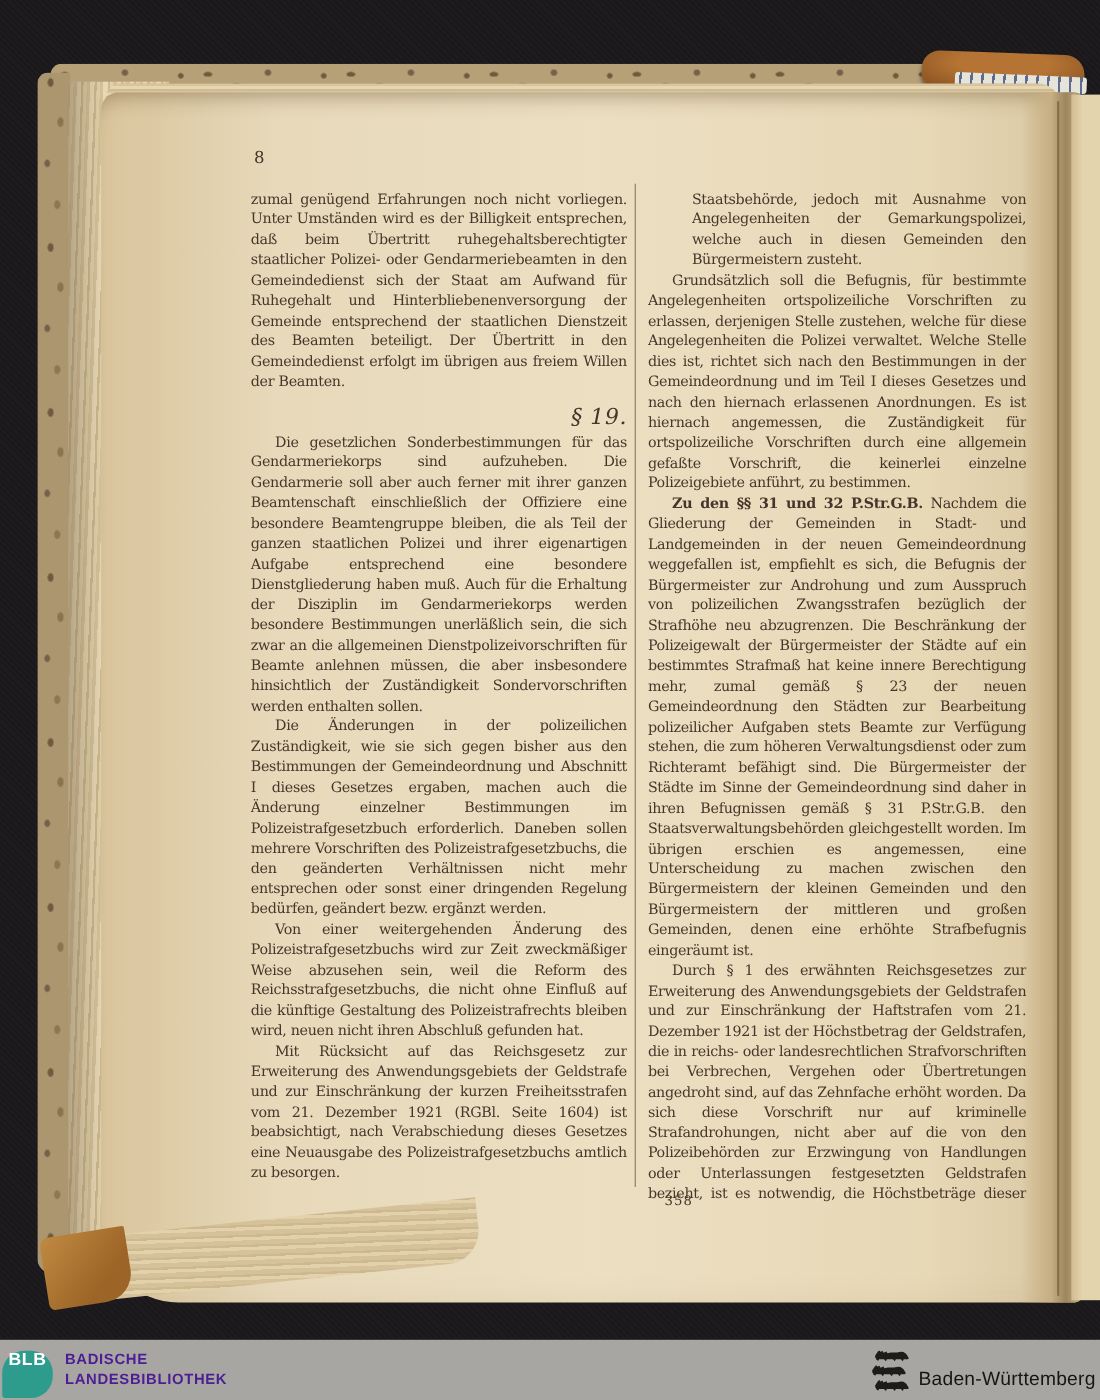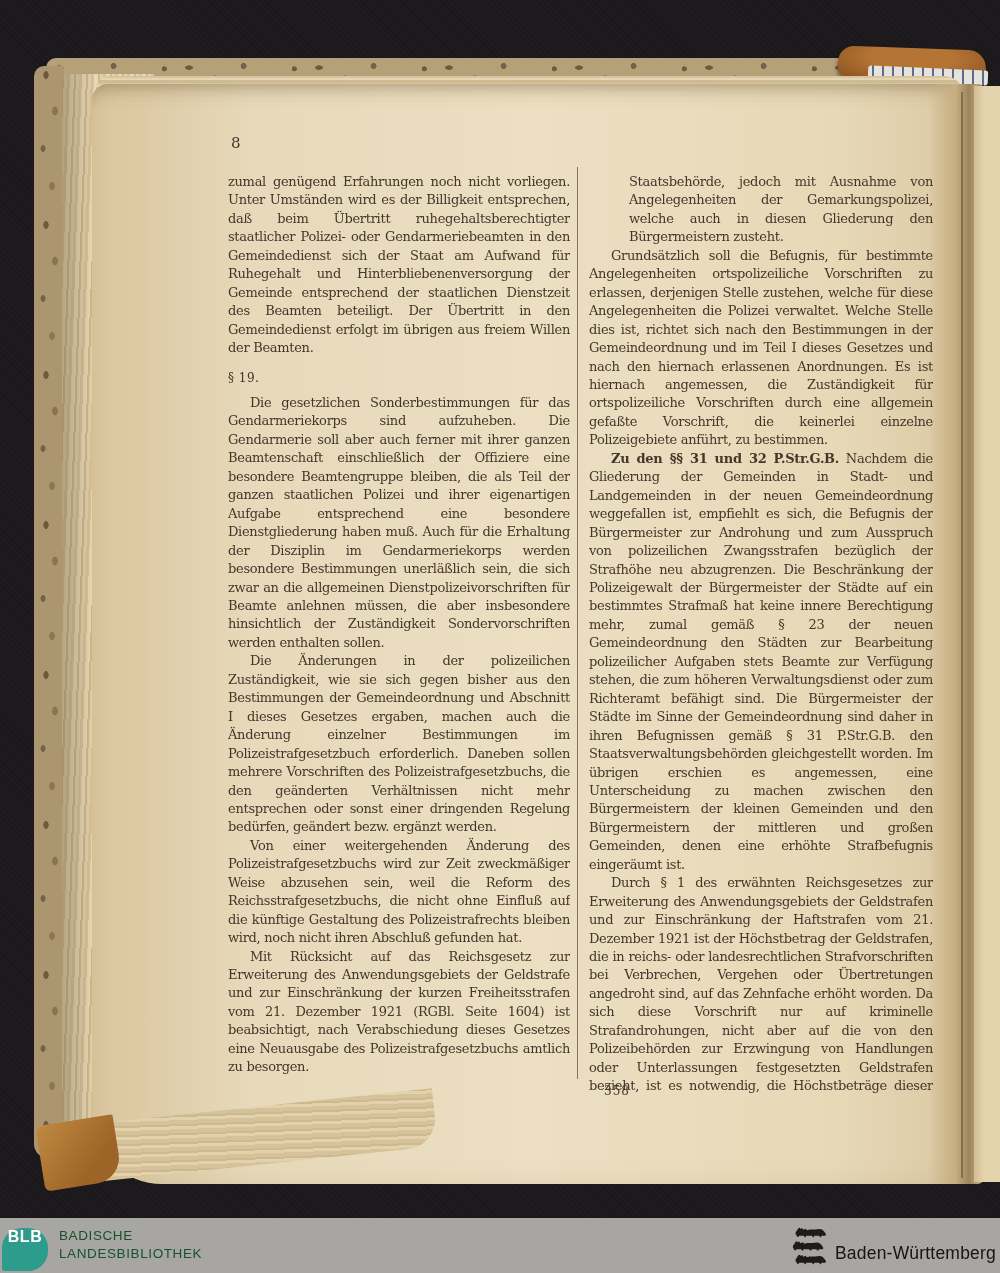--- a/index.html
+++ b/index.html
@@ -90,36 +90,36 @@
   .text-layer{position:absolute;left:0;top:0;width:1000px;height:1273px;color:#44362a;}
   .pagenum-top{position:absolute;left:231px;top:134px;font-size:15px;letter-spacing:1px;}
   .pagenum-bottom{position:absolute;left:550px;top:1084px;width:80px;text-align:right;font-size:12px;letter-spacing:1px;}
   .col{
     position:absolute;top:173px;width:342px;height:920px;overflow:hidden;
     font-size:13px;line-height:18.45px;letter-spacing:-.3px;text-align:justify;
   }
   .col-left{left:228px;}
   .col-right{left:589px;width:344px;}
   .col p{margin:0;text-indent:22px;}
-  .col p.h{ text-align:left;text-indent:0;margin:11px 0 7px;font-size:12px;letter-spacing:.5px;}
+  .col p.h{ text-align:right;text-indent:0;margin:11px 0 7px;font-size:20px;letter-spacing:.5px;font-style:italic;}
   .col p.cont{text-indent:0;padding-left:40px;}
   .divider{position:absolute;left:577px;top:167px;width:1px;height:912px;background:rgba(90,74,55,.7);}
   
   .footer-bar{
     position:absolute;left:0;top:1218px;width:1000px;height:55px;background:#a8a6a2;
     font-family:"Liberation Sans", sans-serif;
   }
   .blb-logo{
     position:absolute;left:2px;top:10px;width:46px;height:43px;background:#2e9c8d;
     border-radius:20px 20px 20px 3px;
     display:flex;align-items:flex-start;justify-content:center;
     color:#fff;font-weight:bold;font-size:16px;letter-spacing:.5px;
   }
   .lib-name{
-    position:absolute;left:59px;top:9px;color:#14532d;font-weight:normal;
+    position:absolute;left:59px;top:9px;color:#4c1d95;font-weight:bold;
     font-size:13.5px;line-height:17.5px;letter-spacing:.6px;
   }
   .bw-wrap{position:absolute;left:791px;top:5px;height:46px;display:flex;align-items:center;}
   .bw-lions{width:36px;height:44px;margin-right:8px;}
   .bw-text{color:#161514;font-size:17.5px;letter-spacing:.2px;margin-top:14px;}
 </style>
 </head>
 <body>
 
 <div class="scene">
@@ -138,29 +138,29 @@
   <div class="next-page"></div>
 
   <div class="text-layer">
     <div class="pagenum-top">8</div>
 
     <div class="col col-left">
       <p style="text-indent:0;">zumal genügend Erfahrungen noch nicht vorliegen. Unter Umständen wird es der Billigkeit entsprechen, daß beim Übertritt ruhegehaltsberechtigter staatlicher Polizei- oder Gendarmeriebeamten in den Gemeindedienst sich der Staat am Aufwand für Ruhegehalt und Hinterbliebenenversorgung der Gemeinde entsprechend der staatlichen Dienstzeit des Beamten beteiligt. Der Übertritt in den Gemeindedienst erfolgt im übrigen aus freiem Willen der Beamten.</p>
       <p class="h">§ 19.</p>
       <p>Die gesetzlichen Sonderbestimmungen für das Gendarmeriekorps sind aufzuheben. Die Gendarmerie soll aber auch ferner mit ihrer ganzen Beamtenschaft einschließlich der Offiziere eine besondere Beamtengruppe bleiben, die als Teil der ganzen staatlichen Polizei und ihrer eigenartigen Aufgabe entsprechend eine besondere Dienstgliederung haben muß. Auch für die Erhaltung der Disziplin im Gendarmeriekorps werden besondere Bestimmungen unerläßlich sein, die sich zwar an die allgemeinen Dienstpolizeivorschriften für Beamte anlehnen müssen, die aber insbesondere hinsichtlich der Zuständigkeit Sondervorschriften werden enthalten sollen.</p>
       <p>Die Änderungen in der polizeilichen Zuständigkeit, wie sie sich gegen bisher aus den Bestimmungen der Gemeindeordnung und Abschnitt I dieses Gesetzes ergaben, machen auch die Änderung einzelner Bestimmungen im Polizeistrafgesetzbuch erforderlich. Daneben sollen mehrere Vorschriften des Polizeistrafgesetzbuchs, die den geänderten Verhältnissen nicht mehr entsprechen oder sonst einer dringenden Regelung bedürfen, geändert bezw. ergänzt werden.</p>
-      <p>Von einer weitergehenden Änderung des Polizeistrafgesetzbuchs wird zur Zeit zweckmäßiger Weise abzusehen sein, weil die Reform des Reichsstrafgesetzbuchs, die nicht ohne Einfluß auf die künftige Gestaltung des Polizeistrafrechts bleiben wird, noch nicht ihren Abschluß gefunden hat.</p>
+      <p>Von einer weitergehenden Änderung des Polizeistrafgesetzbuchs wird zur Zeit zweckmäßiger Weise abzusehen sein, weil die Reform des Reichsstrafgesetzbuchs, die nicht ohne Einfluß auf die künftige Gestaltung des Polizeistrafrechts bleiben wird, neuen nicht ihren Abschluß gefunden hat.</p>
       <p>Mit Rücksicht auf das Reichsgesetz zur Erweiterung des Anwendungsgebiets der Geldstrafe und zur Einschränkung der kurzen Freiheitsstrafen vom 21. Dezember 1921 (RGBl. Seite 1604) ist beabsichtigt, nach Verabschiedung dieses Gesetzes eine Neuausgabe des Polizeistrafgesetzbuchs amtlich zu besorgen.</p>
 
     </div>
 
     <div class="divider"></div>
 
     <div class="col col-right">
-      <p class="cont">Staatsbehörde, jedoch mit Ausnahme von Angelegenheiten der Gemarkungspolizei, welche auch in diesen Gliederung den Bürgermeistern zusteht.</p>
+      <p class="cont">Staatsbehörde, jedoch mit Ausnahme von Angelegenheiten der Gemarkungspolizei, welche auch in diesen Gemeinden den Bürgermeistern zusteht.</p>
       <p>Grundsätzlich soll die Befugnis, für bestimmte Angelegenheiten ortspolizeiliche Vorschriften zu erlassen, derjenigen Stelle zustehen, welche für diese Angelegenheiten die Polizei verwaltet. Welche Stelle dies ist, richtet sich nach den Bestimmungen in der Gemeindeordnung und im Teil I dieses Gesetzes und nach den hiernach erlassenen Anordnungen. Es ist hiernach angemessen, die Zuständigkeit für ortspolizeiliche Vorschriften durch eine allgemein gefaßte Vorschrift, die keinerlei einzelne Polizeigebiete anführt, zu bestimmen.</p>
       <p><b>Zu den §§ 31 und 32 P.Str.G.B.</b> <span>Nachdem die Gliederung der Gemeinden in Stadt- und Landgemeinden in der neuen Gemeindeordnung weggefallen ist, empfiehlt es sich, die Befugnis der Bürgermeister zur Androhung und zum Ausspruch von polizeilichen Zwangsstrafen bezüglich der Strafhöhe neu abzugrenzen. Die Beschränkung der Polizeigewalt der Bürgermeister der Städte auf ein bestimmtes Strafmaß hat keine innere Berechtigung mehr, zumal gemäß § 23 der neuen Gemeindeordnung den Städten zur Bearbeitung polizeilicher Aufgaben stets Beamte zur Verfügung stehen, die zum höheren Verwaltungsdienst oder zum Richteramt befähigt sind. Die Bürgermeister der Städte im Sinne der Gemeindeordnung sind daher in ihren Befugnissen gemäß § 31 P.Str.G.B. den Staatsverwaltungsbehörden gleichgestellt worden. Im übrigen erschien es angemessen, eine Unterscheidung zu machen zwischen den Bürgermeistern der kleinen Gemeinden und den Bürgermeistern der mittleren und großen Gemeinden, denen eine erhöhte Strafbefugnis eingeräumt ist.</span></p>
       <p>Durch § 1 des erwähnten Reichsgesetzes zur Erweiterung des Anwendungsgebiets der Geldstrafen und zur Einschränkung der Haftstrafen vom 21. Dezember 1921 ist der Höchstbetrag der Geldstrafen, die in reichs- oder landesrechtlichen Strafvorschriften bei Verbrechen, Vergehen oder Übertretungen angedroht sind, auf das Zehnfache erhöht worden. Da sich diese Vorschrift nur auf kriminelle Strafandrohungen, nicht aber auf die von den Polizeibehörden zur Erzwingung von Handlungen oder Unterlassungen festgesetzten Geldstrafen bezieht, ist es notwendig, die Höchstbeträge dieser Zwangsstrafen zu erhöhen, um bei dem gesunkenen Geldwert die Strafandrohung des § 31 P.Str.G.B. künftig wirksam zu gestalten.</p>
 
     </div>
 
     <div class="pagenum-bottom">358</div>
   </div>
 
   <div class="footer-bar">

